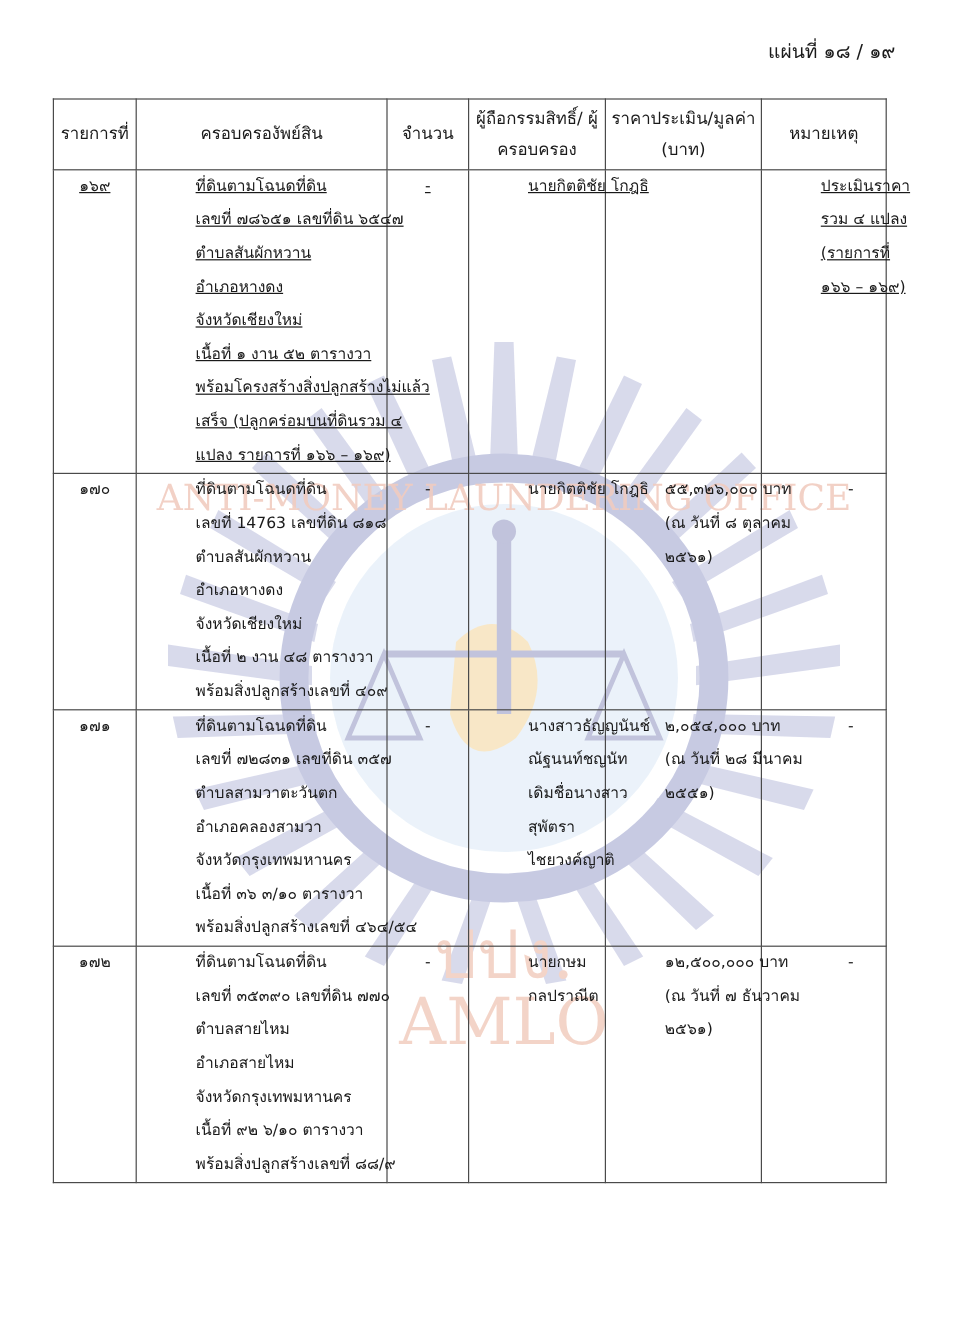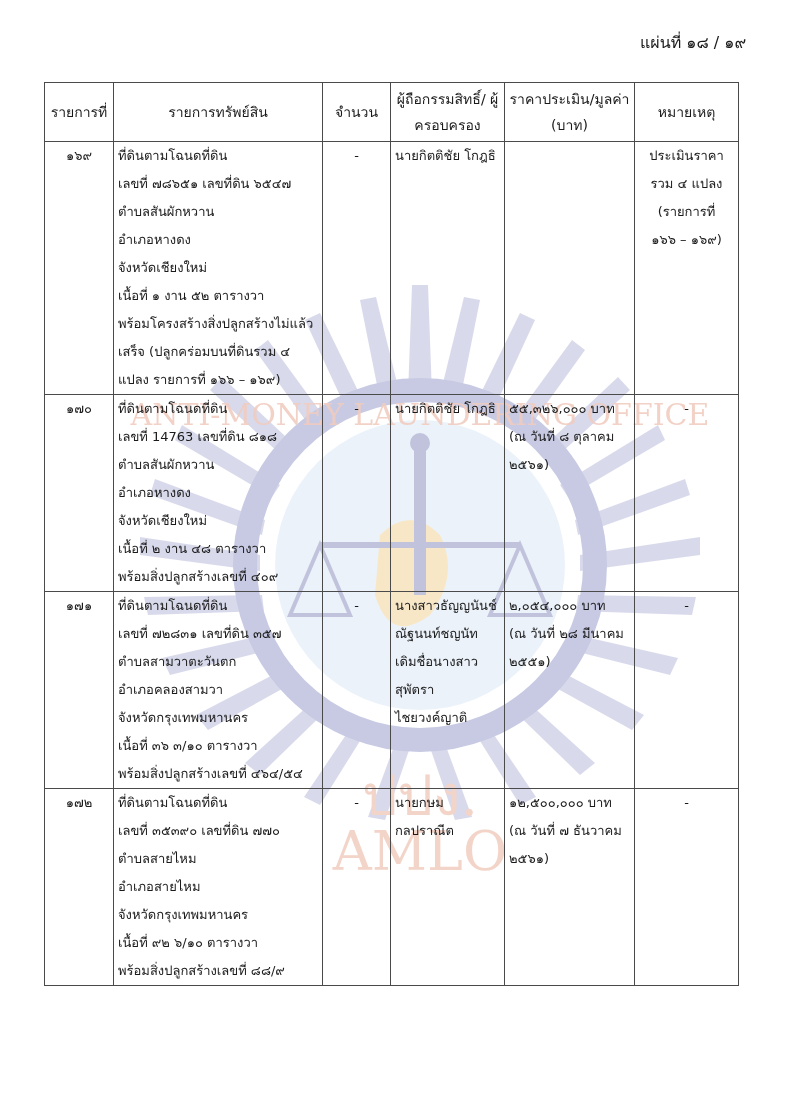--- a/index.html
+++ b/index.html
@@ -25,23 +25,23 @@
   table.asset th {
     font-weight: normal; text-align: center; vertical-align: middle; height: 58px; line-height: 26px;
     font-size: 14px;
   }
   .c-no { width: 60px; text-align: center; }
   .c-desc { width: 200px; text-align: left; }
   .c-qty { width: 59px; text-align: center; }
   .c-owner { width: 105px; text-align: left; }
   .c-price { width: 121px; }
   .c-note { width: 95px; text-align: center; }
-  td .ln { display: block; white-space: nowrap; }
+  td .ln { display: block; white-space: nowrap; margin-left: 45px; }
   td.c-desc .ln { white-space: nowrap; }
-  .row-169 td { height: 248px; }
+  .row-169 td { height: 248px; text-decoration: underline; }
   .row-170 td { height: 195px; }
   .row-171 td { height: 195px; }
   .row-172 td { height: 195px; }
 </style>
 </head>
 <body>
 
 <div class="page-no">แผ่นที่ ๑๘ / ๑๙</div>
 
 <svg class="watermark" viewBox="0 0 700 800" xmlns="http://www.w3.org/2000/svg">
@@ -86,21 +86,21 @@
     <text x="0" y="-100" text-anchor="middle" font-family="DejaVu Serif, serif" font-size="30" fill="#e6a38d" opacity="0.9">ANTI-MONEY LAUNDERING OFFICE</text>
     <text x="0" y="290" text-anchor="middle" font-family="DejaVu Serif, serif" font-size="56" fill="#eab29c">ปปง.</text>
     <text x="0" y="345" text-anchor="middle" font-family="DejaVu Serif, serif" font-size="54" fill="#eab29c">AMLO</text>
   </g>
 </svg>
 
 <table class="asset">
   <thead>
     <tr>
       <th class="c-no">รายการที่</th>
-      <th class="c-desc" style="text-align:center">รายการทรัพย์สิน</th>
+      <th class="c-desc" style="text-align:center">ครอบครองัพย์สิน</th>
       <th class="c-qty">จำนวน</th>
       <th class="c-owner">ผู้ถือกรรมสิทธิ์/ ผู้ครอบครอง</th>
       <th class="c-price">ราคาประเมิน/มูลค่า (บาท)</th>
       <th class="c-note">หมายเหตุ</th>
     </tr>
   </thead>
   <tbody>
 
     <tr class="row-169">
       <td class="c-no">๑๖๙</td>

